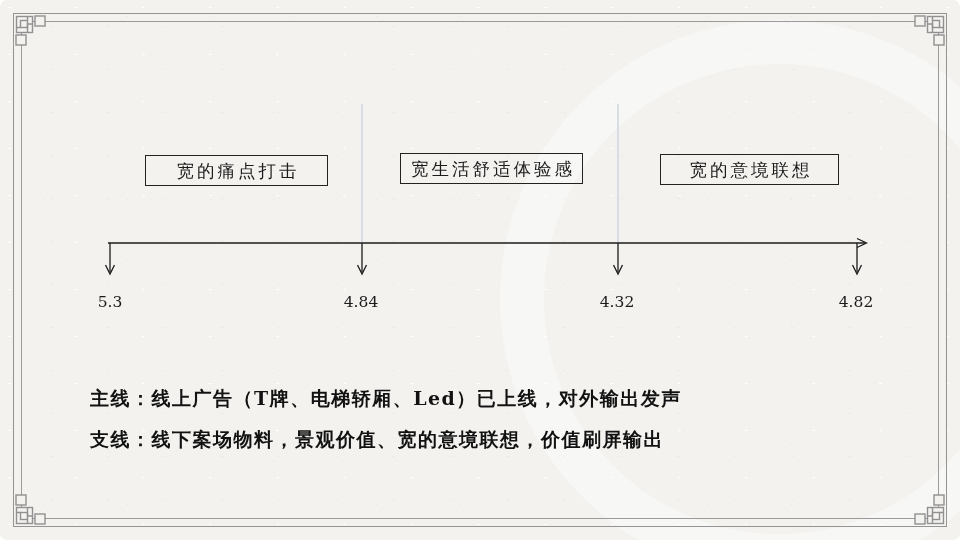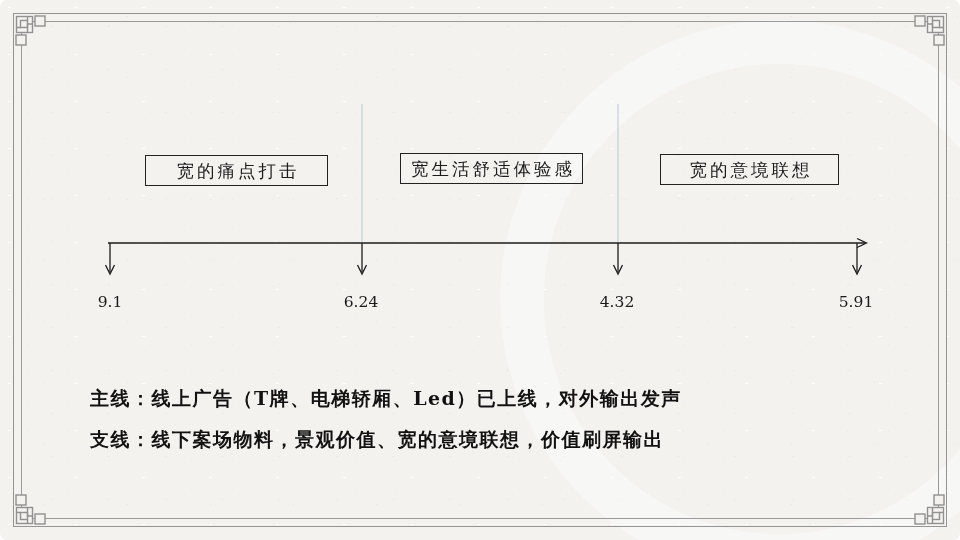--- a/index.html
+++ b/index.html
@@ -142,23 +142,23 @@
   <div class="phase-box phase-1">
     <span>宽的痛点打击</span>
   </div>
   <div class="phase-box phase-3">
     <span>宽的意境联想</span>
   </div>
   <div class="phase-box phase-2">
     <span>宽生活舒适体验感</span>
   </div>
 
-  <div class="date-label d1">9.1</div>
-  <div class="date-label d2">6.24</div>
+  <div class="date-label d1">5.3</div>
+  <div class="date-label d2">4.84</div>
   <div class="date-label d3">4.32</div>
-  <div class="date-label d4">5.91</div>
+  <div class="date-label d4">4.82</div>
 
   <div class="notes">
     <p class="note-line">主线：线上广告（T牌、电梯轿厢、Led）已上线，对外输出发声</p>
     <p class="note-line">支线：线下案场物料，景观价值、宽的意境联想，价值刷屏输出</p>
   </div>
 
 </div>
 
 </body></html>

